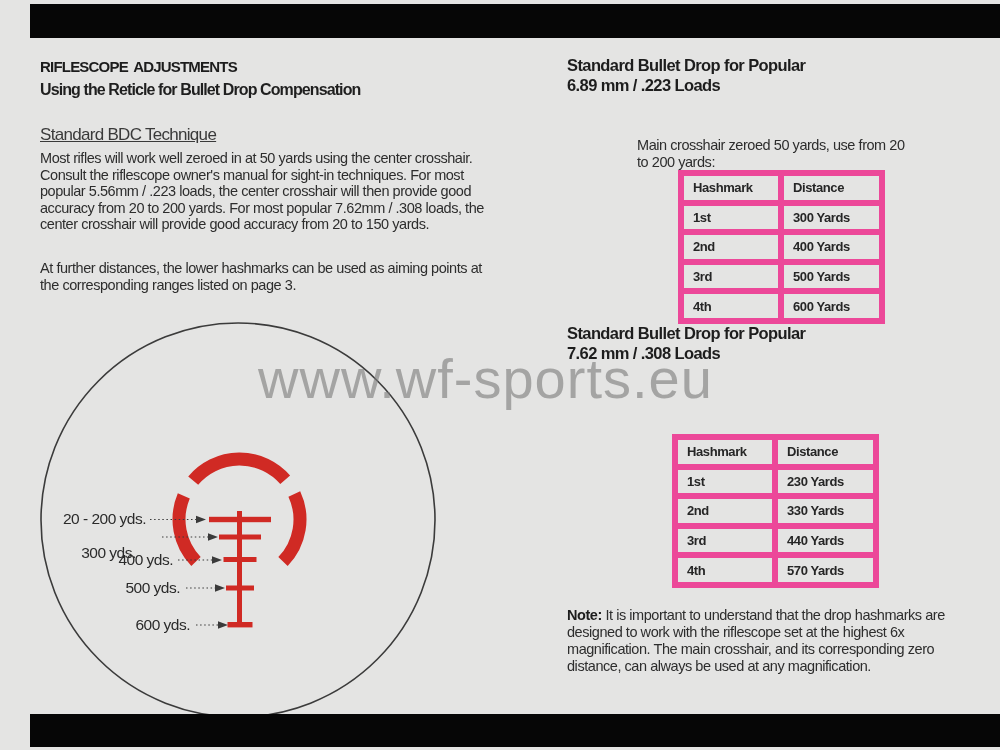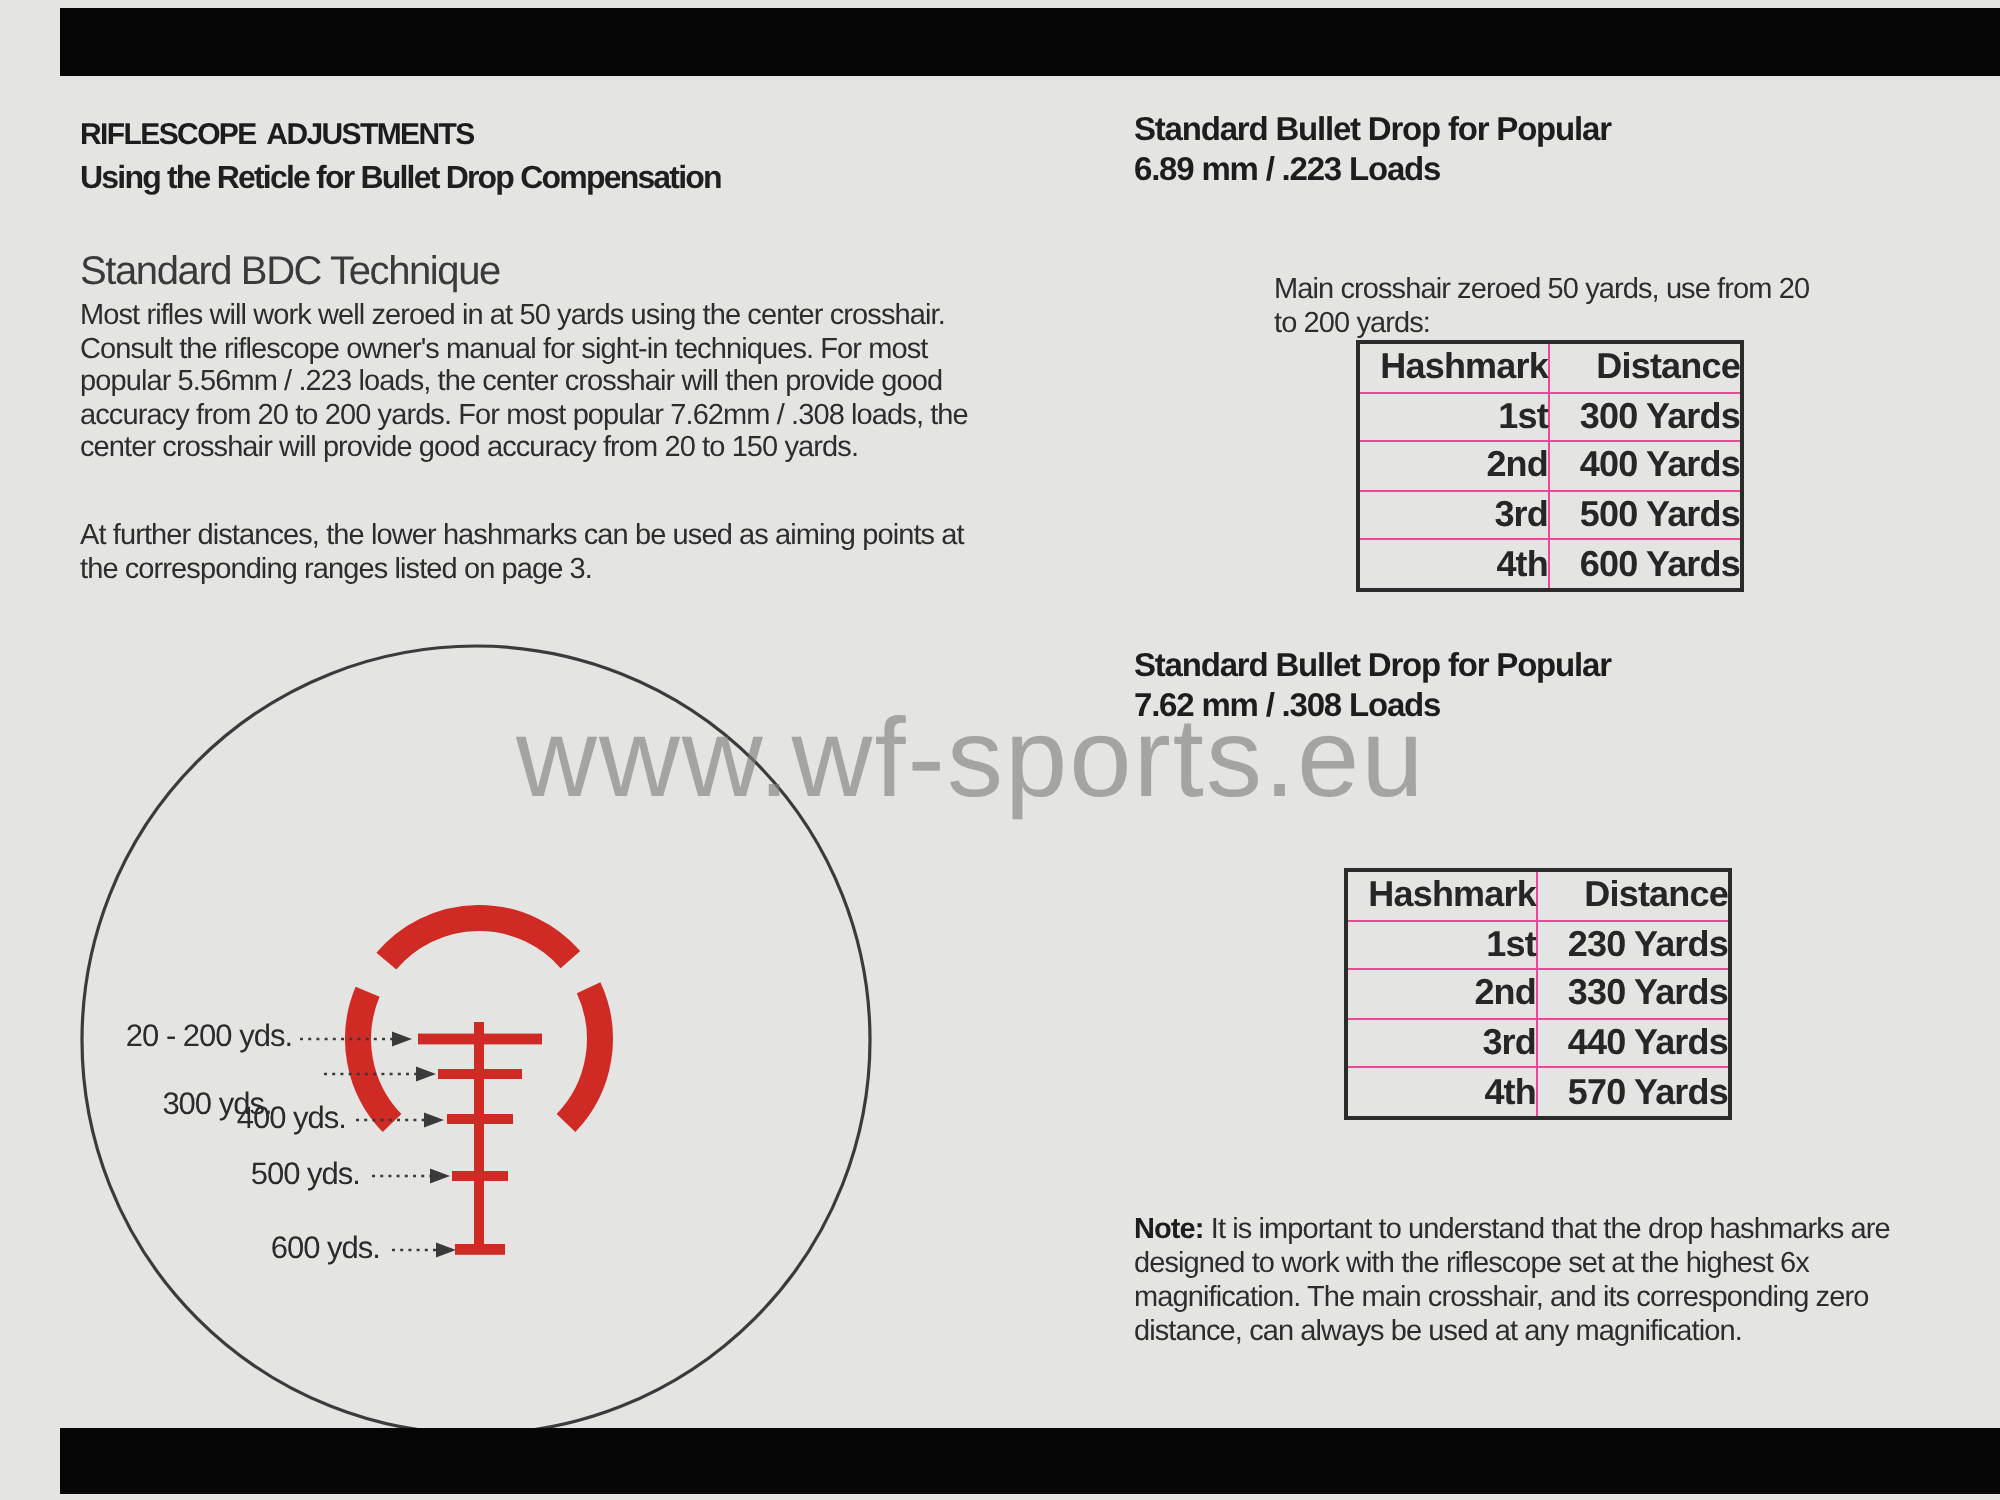--- a/index.html
+++ b/index.html
@@ -17,21 +17,21 @@
     font-variant:small-caps;text-transform:lowercase;
     color:#1c1c1c;z-index:10;
   }
   .doc-subtitle{
     left:40px;top:81px;width:460px;
     font-weight:bold;font-size:16px;letter-spacing:-0.9px;
     color:#1f1f1f;z-index:10;
   }
   .bdc-heading{
     left:40px;top:125px;width:460px;
-    font-size:20px;letter-spacing:-0.7px;color:#3a3a3a;z-index:10;
+    font-size:17px;letter-spacing:-0.7px;color:#3a3a3a;z-index:10;text-decoration:underline;
   }
   .body-text{
     font-size:14.5px;line-height:16.6px;letter-spacing:-0.45px;
     color:#2d2d2d;z-index:10;
   }
   .para1{left:40px;top:150px;width:448px;}
   .para2{left:40px;top:260px;width:448px;}
   
   .ret-label{
     font-size:15.5px;letter-spacing:-0.5px;color:#2b2b2b;
@@ -45,23 +45,23 @@
   }
   .rc-intro{
     left:637px;width:268px;
     font-size:14.5px;line-height:16.8px;letter-spacing:-0.45px;z-index:10;
   }
   .bdc-table{
     border-collapse:collapse;z-index:10;
     background:transparent;
   }
   .bdc-table td{
-    border:1px solid #ec4899;
-    font-weight:bold;font-size:18px;letter-spacing:-0.4px;color:#262626;
-    padding:0 0 0 9px;height:23.6px;vertical-align:middle;text-align:right;
+    border:6px solid #ec4899;
+    font-weight:bold;font-size:13px;letter-spacing:-0.4px;color:#262626;
+    padding:0 0 0 9px;height:23.6px;vertical-align:middle;
   }
   .bdc-table{border:2px solid #2b2b2b;}
   .col-hash{width:85px;}
   .col-dist{width:86px;}
   .note{
     left:567px;top:607px;width:416px;
     font-size:14.5px;line-height:17px;letter-spacing:-0.45px;z-index:10;
   }
   .note b{color:#1d1d1d;}
   

